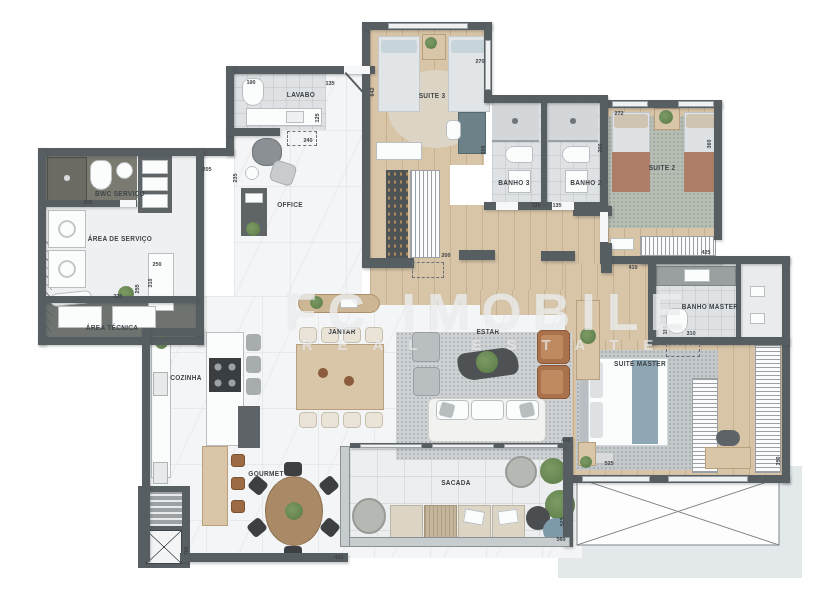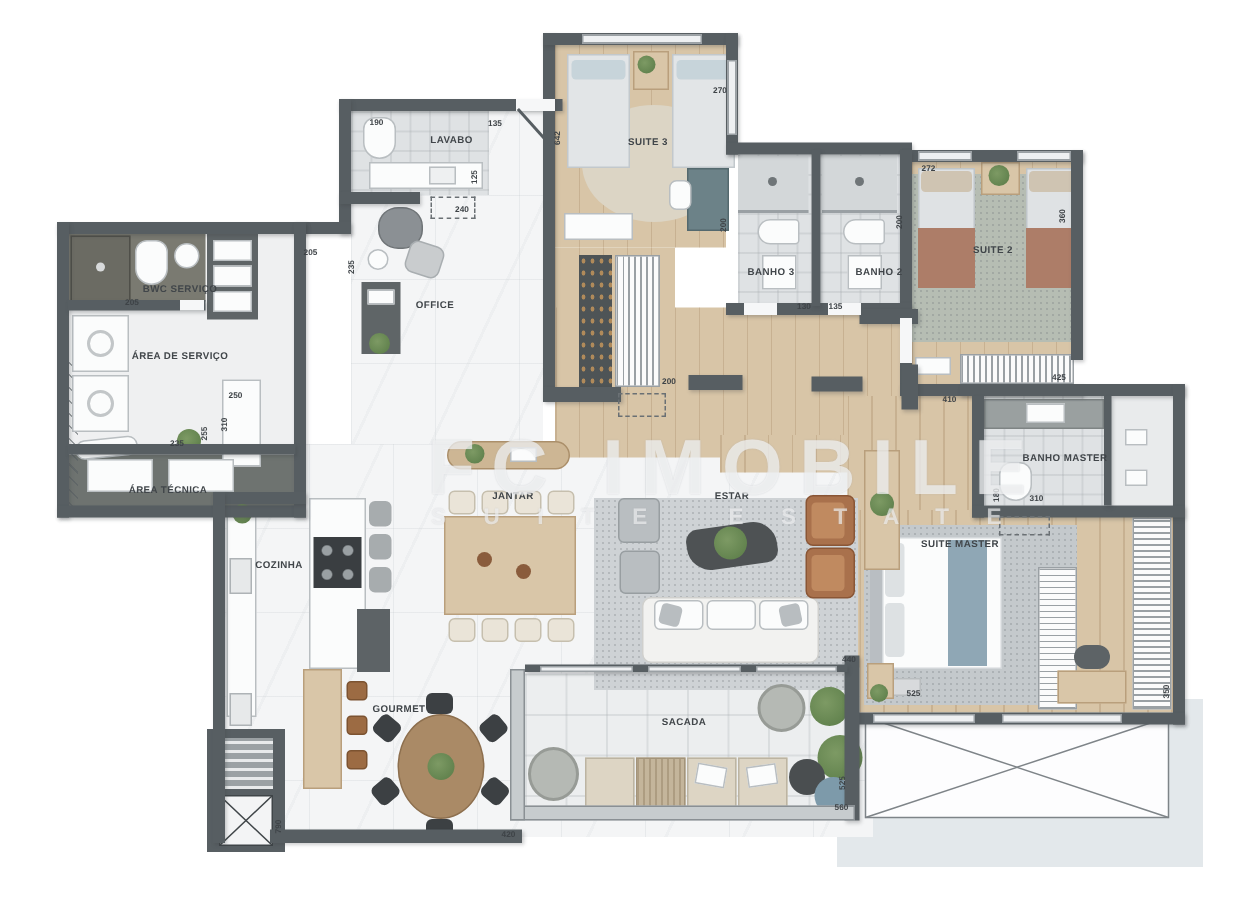--- a/index.html
+++ b/index.html
@@ -364,15 +364,15 @@
       <span class="dim rot" style="left: 778px; top: 461px;">350</span>
       <span class="dim" style="left: 566px; top: 440px;">440</span>
       <span class="dim" style="left: 561px; top: 539px;">560</span>
       <span class="dim rot" style="left: 562px; top: 522px;">525</span>
       <span class="dim" style="left: 339px; top: 557px;">420</span>
       <span class="dim rot" style="left: 186px; top: 551px;">790</span>
     </div>
 
   <div id="wm">
     <div class="l1">FC IMOBILE</div>
-    <div class="l2">SUITE ESTATE</div>
+    <div class="l2">REAL ESTATE</div>
   </div>
 </div>
 
 </body></html>

